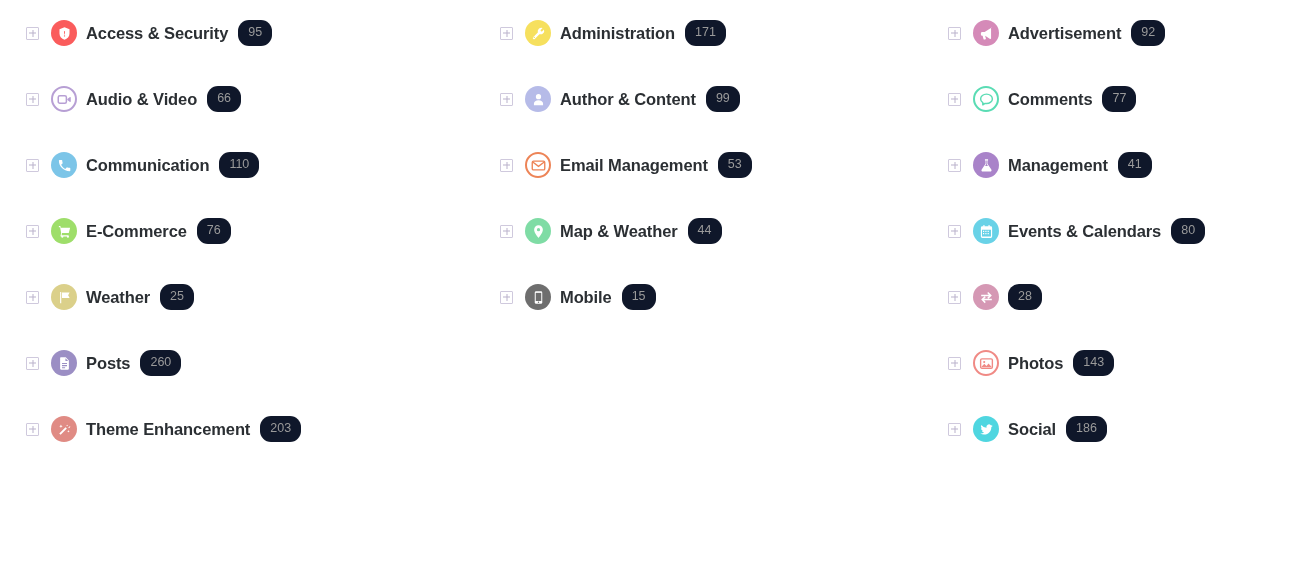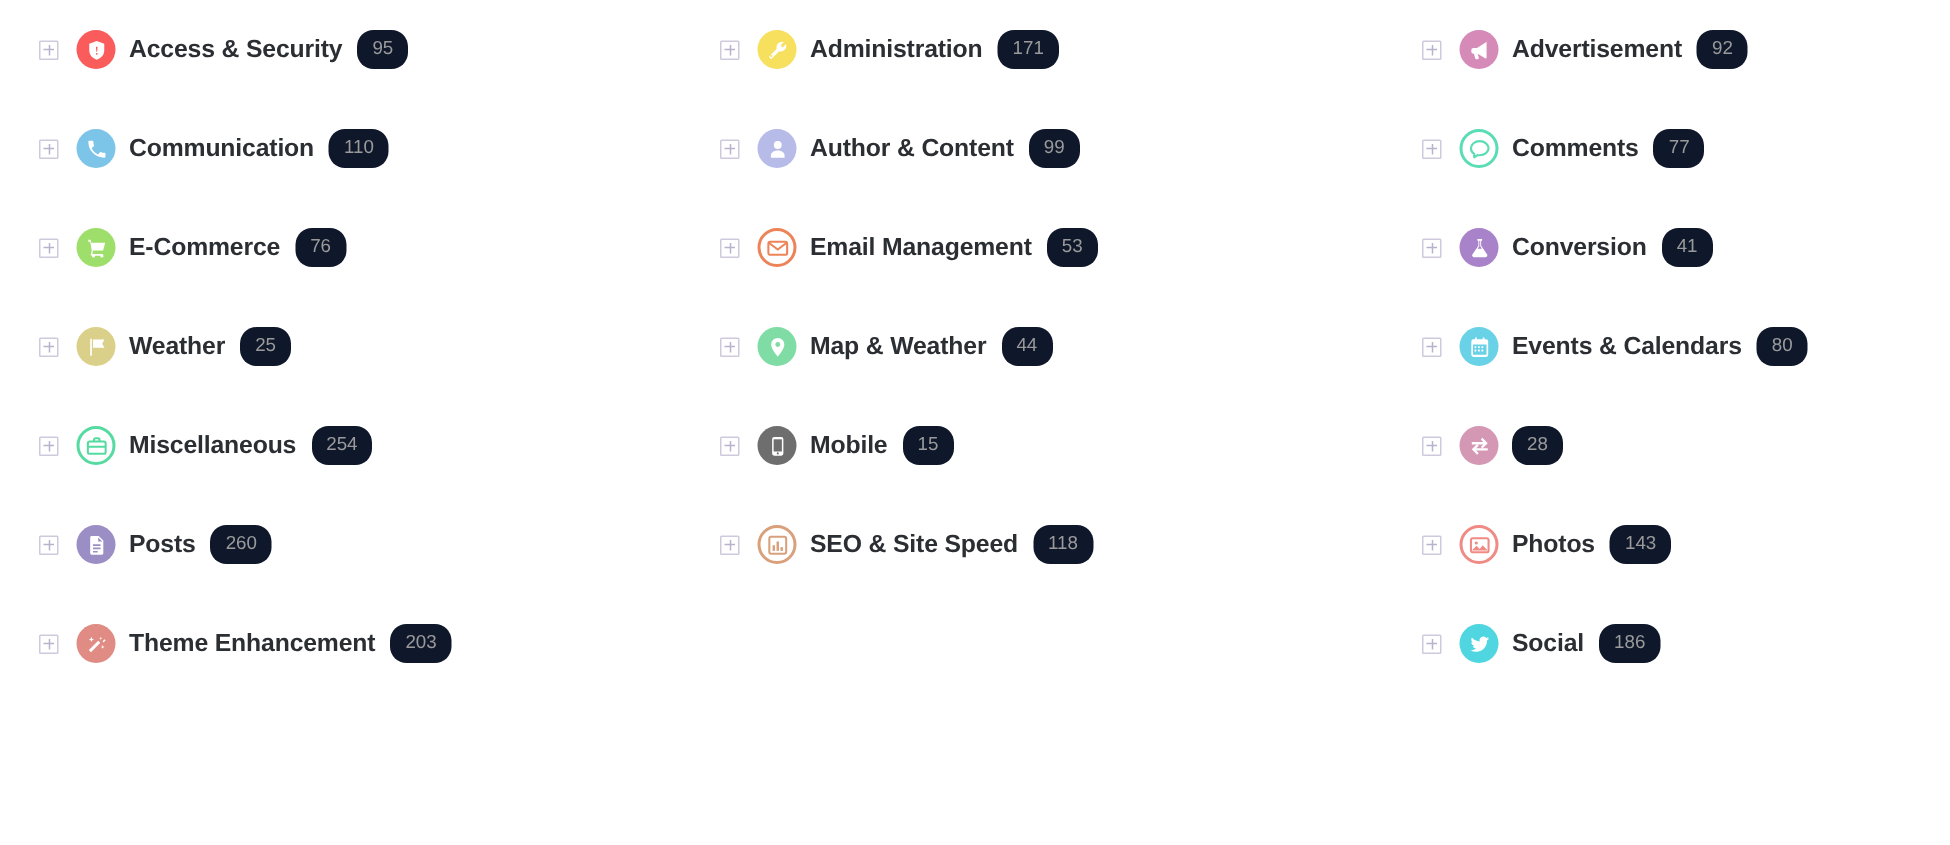--- a/index.html
+++ b/index.html
@@ -20,21 +20,21 @@
     background: #ffffff;
     padding: 0;
   }
 
   .column {
     position: absolute;
     top: 0;
     width: 440px;
   }
   .column-1 { left: 26px; }
-  .column-2 { left: 480px; }
+  .column-2 { left: 500px; }
   .column-3 { left: 948px; }
 
   .category-row {
     display: flex;
     align-items: center;
     height: 66px;
     white-space: nowrap;
   }
 
   .expand-toggle {
@@ -118,20 +118,31 @@
         <span class="cat-icon" style="color: rgb(250, 92, 92); background: rgb(250, 92, 92);">
           <svg viewBox="0 0 24 24" fill="#fff">
             <path d="M12 2L4 5v7c0 5 3.4 8.7 8 10 4.6-1.3 8-5 8-10V5l-8-3zm.9 6.2-.5 5.3h-.8l-.5-5.3h1.8zm-.9 6.6a1 1 0 110 2 1 1 0 010-2z"></path>
           </svg>
         </span>
         <span class="cat-label">Access &amp; Security</span>
         <span class="cat-count">95</span>
       </div>
       <div class="category-row">
         <span class="expand-toggle"></span>
+        <span class="cat-icon ring" style="color: rgb(183, 159, 212);">
+          <svg viewBox="0 0 24 24">
+            <rect x="2" y="6" width="13" height="12" rx="2.5" fill="none" stroke="currentColor" stroke-width="2.4"></rect>
+            <path d="M16.5 11.2l4.3-3.1c.5-.4 1.2 0 1.2.6v6.6c0 .6-.7 1-1.2.6l-4.3-3.1z" fill="currentColor"></path>
+          </svg>
+        </span>
+        <span class="cat-label">Audio &amp; Video</span>
+        <span class="cat-count">66</span>
+      </div>
+      <div class="category-row">
+        <span class="expand-toggle"></span>
         <span class="cat-icon" style="color: rgb(124, 197, 232); background: rgb(124, 197, 232);">
           <svg viewBox="0 0 24 24" fill="#fff">
             <path d="M6.6 10.8c1.5 2.9 3.8 5.2 6.7 6.7l2.2-2.2c.3-.3.7-.4 1.1-.2 1.2.4 2.4.6 3.7.6.6 0 1 .4 1 1V20c0 .6-.4 1-1 1C10.6 21 3 13.4 3 4c0-.6.4-1 1-1h3.4c.6 0 1 .4 1 1 0 1.3.2 2.5.6 3.7.1.4 0 .8-.2 1.1l-2.2 2z"></path>
           </svg>
         </span>
         <span class="cat-label">Communication</span>
         <span class="cat-count">110</span>
       </div>
       <div class="category-row">
         <span class="expand-toggle"></span>
@@ -145,32 +156,20 @@
       </div>
       <div class="category-row">
         <span class="expand-toggle"></span>
         <span class="cat-icon" style="color: rgb(219, 208, 138); background: rgb(219, 208, 138);">
           <svg viewBox="0 0 24 24" fill="#fff">
             <path d="M5 3h1.8v18H5V3zm3 .8h12.2l-2.4 4.4 2.4 4.4H8V3.8z"></path>
           </svg>
         </span>
         <span class="cat-label">Weather</span>
         <span class="cat-count">25</span>
-      </div>
-      <div class="category-row">
-        <span class="expand-toggle"></span>
-        <span class="cat-icon ring" style="color: rgb(85, 219, 160);">
-          <svg viewBox="0 0 24 24">
-            <rect x="2.5" y="7" width="19" height="13" rx="2" fill="none" stroke="currentColor" stroke-width="2.2"></rect>
-            <path d="M9 7V5.2A1.7 1.7 0 0110.7 3.5h2.6A1.7 1.7 0 0115 5.2V7" fill="none" stroke="currentColor" stroke-width="2.2"></path>
-            <path d="M2.5 12.5h19" stroke="currentColor" stroke-width="2.2"></path>
-          </svg>
-        </span>
-        <span class="cat-label">Miscellaneous</span>
-        <span class="cat-count">254</span>
       </div>
       <div class="category-row">
         <span class="expand-toggle"></span>
         <span class="cat-icon" style="color: rgb(155, 142, 196); background: rgb(155, 142, 196);">
           <svg viewBox="0 0 24 24" fill="#fff">
             <path d="M14 2H6.5C5.7 2 5 2.7 5 3.5v17c0 .8.7 1.5 1.5 1.5h11c.8 0 1.5-.7 1.5-1.5V7l-5-5zm-.5 6V3.6L17.9 8h-4.4zM8 11h8v1.7H8V11zm0 3.5h8v1.7H8v-1.7zm0 3.5h5v1.7H8V18z"></path>
           </svg>
         </span>
         <span class="cat-label">Posts</span>
         <span class="cat-count">260</span>
@@ -234,33 +233,20 @@
         <span class="cat-icon" style="color: rgb(110, 110, 110); background: rgb(110, 110, 110);">
           <svg viewBox="0 0 24 24" fill="#fff">
             <rect x="6" y="2" width="12" height="20" rx="2.2"></rect>
             <rect x="7.6" y="4.6" width="8.8" height="13" fill="#6e6e6e"></rect>
             <circle cx="12" cy="19.6" r="1.1" fill="#6e6e6e"></circle>
           </svg>
         </span>
         <span class="cat-label">Mobile</span>
         <span class="cat-count">15</span>
       </div>
-      <div class="category-row">
-        <span class="expand-toggle"></span>
-        <span class="cat-icon ring" style="color: rgb(217, 160, 124);">
-          <svg viewBox="0 0 24 24">
-            <rect x="3" y="3" width="18" height="18" rx="2" fill="none" stroke="currentColor" stroke-width="2.2"></rect>
-            <rect x="6.5" y="12" width="2.6" height="6" fill="currentColor"></rect>
-            <rect x="10.7" y="8" width="2.6" height="10" fill="currentColor"></rect>
-            <rect x="14.9" y="14" width="2.6" height="4" fill="currentColor"></rect>
-          </svg>
-        </span>
-        <span class="cat-label">SEO &amp; Site Speed</span>
-        <span class="cat-count">118</span>
-      </div>
     </div>
     <div class="column column-3">
       <div class="category-row">
         <span class="expand-toggle"></span>
         <span class="cat-icon" style="color: rgb(213, 138, 184); background: rgb(213, 138, 184);">
           <svg viewBox="0 0 24 24" fill="#fff">
             <path d="M20.5 3.2c-.4-.3-1-.3-1.4 0L9 9.6H5.2A2.2 2.2 0 003 11.8v1.7a2.2 2.2 0 002.2 2.2h.6l1.4 5a1.1 1.1 0 001.1.8h1.6c.7 0 1.3-.7 1.1-1.4l-1.2-4.4 7.9 4.9c.7.4 1.6-.1 1.6-.9V4.1c0-.4-.2-.7-.5-.9z"></path>
           </svg>
         </span>
         <span class="cat-label">Advertisement</span>
@@ -276,21 +262,21 @@
         <span class="cat-label">Comments</span>
         <span class="cat-count">77</span>
       </div>
       <div class="category-row">
         <span class="expand-toggle"></span>
         <span class="cat-icon" style="color: rgb(169, 131, 201); background: rgb(169, 131, 201);">
           <svg viewBox="0 0 24 24" fill="#fff">
             <path d="M14.5 2h-5v2h1v5.2L4.3 18.4A2.1 2.1 0 006.1 21.7h11.8a2.1 2.1 0 001.8-3.3L13.5 9.2V4h1V2zm-3 2h1v5.8l1.8 2.8h-4.6l1.8-2.8V4z"></path>
           </svg>
         </span>
-        <span class="cat-label">Conversion</span>
+        <span class="cat-label">Management</span>
         <span class="cat-count">41</span>
       </div>
       <div class="category-row">
         <span class="expand-toggle"></span>
         <span class="cat-icon" style="color: rgb(105, 210, 231); background: rgb(105, 210, 231);">
           <svg viewBox="0 0 24 24" fill="#fff">
             <path d="M7 1.5v2H5.3A2.3 2.3 0 003 5.8V20a2.3 2.3 0 002.3 2.3h13.4A2.3 2.3 0 0021 20V5.8a2.3 2.3 0 00-2.3-2.3H17v-2h-1.8v2H8.8v-2H7zM4.8 9h14.4v11H4.8V9zm1.6 1.9v1.9h1.9v-1.9H6.4zm3.7 0v1.9H12v-1.9h-1.9zm3.7 0v1.9h1.9v-1.9h-1.9zM6.4 14.5v1.9h1.9v-1.9H6.4zm3.7 0v1.9H12v-1.9h-1.9zm3.7 0v1.9h1.9v-1.9h-1.9z"></path>
           </svg>
         </span>
         <span class="cat-label">Events &amp; Calendars</span>

